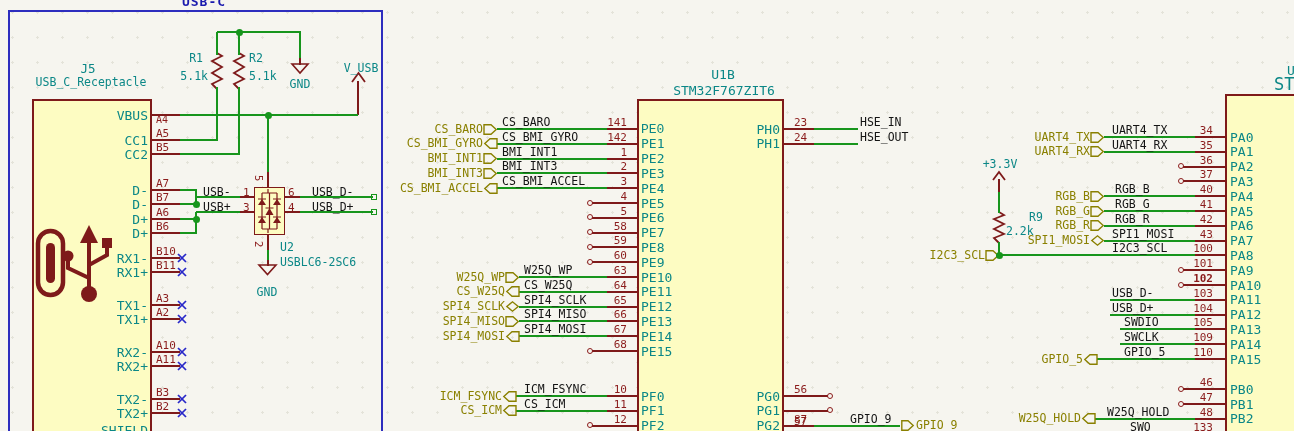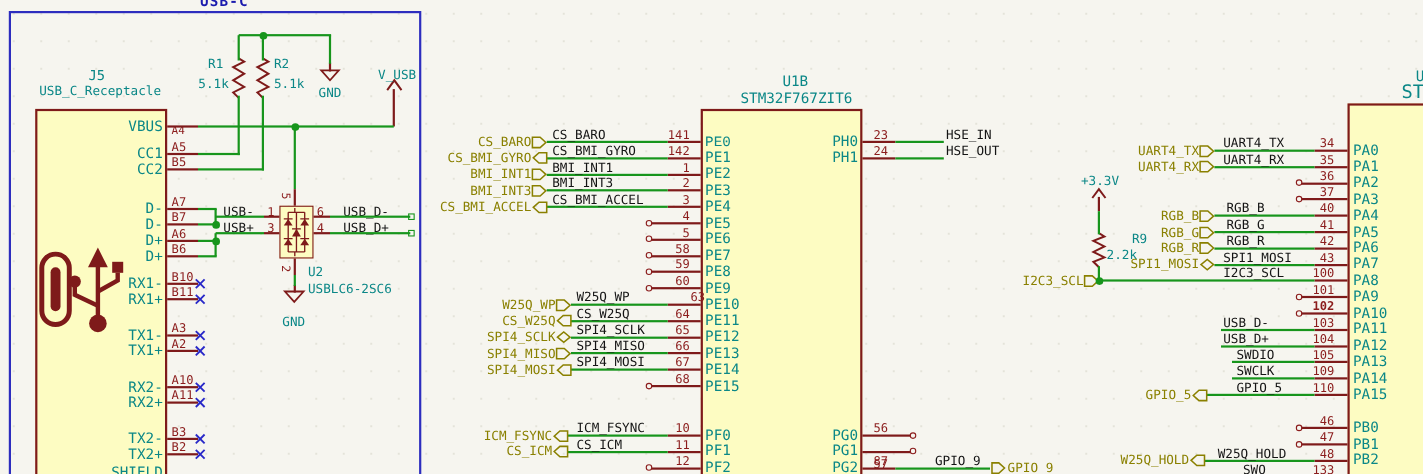--- a/index.html
+++ b/index.html
@@ -293,21 +293,21 @@
       <div class="stubc" style="left: 586.5px; top: 229.1px;"></div>
       <div class="t teal" style="left: 641px; top: 240.9px; font-size: 13px;">PE8</div>
       <div class="t maroon" style="right: 667px; top: 235.4px; font-size: 11px;">59</div>
       <div class="pinline" style="left: 592px; top: 246.4px; width: 45px; height: 2px;"></div>
       <div class="stubc" style="left: 586.5px; top: 243.9px;"></div>
       <div class="t teal" style="left: 641px; top: 255.7px; font-size: 13px;">PE9</div>
       <div class="t maroon" style="right: 667px; top: 250.2px; font-size: 11px;">60</div>
       <div class="pinline" style="left: 592px; top: 261.2px; width: 45px; height: 2px;"></div>
       <div class="stubc" style="left: 586.5px; top: 258.7px;"></div>
       <div class="t teal" style="left: 641px; top: 270.5px; font-size: 13px;">PE10</div>
-      <div class="t maroon" style="right: 653px; top: 265px; font-size: 11px; margin-left: 12px;">63</div>
+      <div class="t maroon" style="right: 667px; top: 265px; font-size: 11px; margin-left: 12px;">63</div>
       <div class="pinline" style="left: 607px; top: 276px; width: 30px; height: 2px;"></div>
       <div class="wire" style="left: 519px; top: 276px; width: 88px; height: 2px;"></div>
       <div class="t blk" style="left: 524px; top: 265px; font-size: 11.5px;">W25Q_WP</div>
       <div class="t olive" style="right: 789px; top: 271.5px; font-size: 11.5px;">W25Q_WP</div>
       <svg width="13" height="11" viewBox="0 0 13 11" style="left: 506px; top: 271.5px;">
         <polygon points="0,0.8 7,0.8 12.2,5.5 7,10.2 0,10.2" fill="none" stroke="#8A8000" stroke-width="1.4"></polygon>
       </svg>
       <div class="t teal" style="left: 641px; top: 285.3px; font-size: 13px;">PE11</div>
       <div class="t maroon" style="right: 667px; top: 279.8px; font-size: 11px;">64</div>
       <div class="pinline" style="left: 607px; top: 290.8px; width: 30px; height: 2px;"></div>

